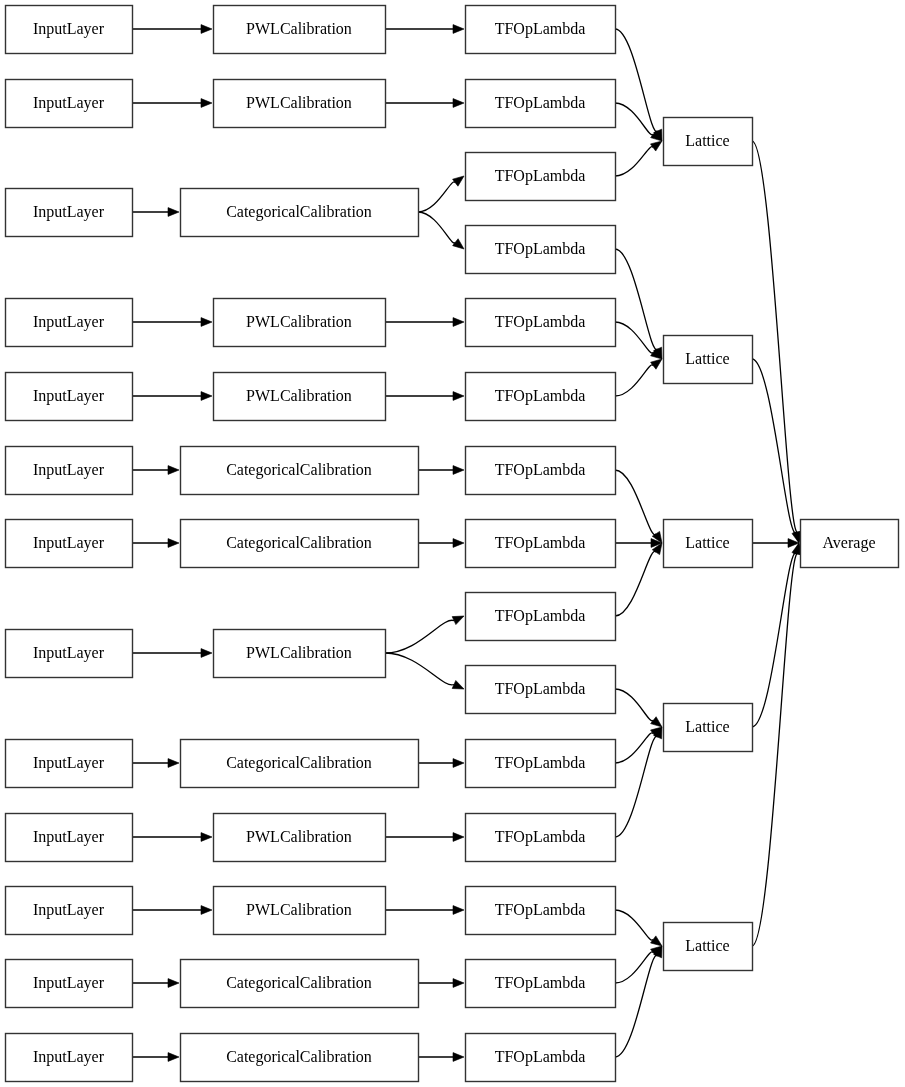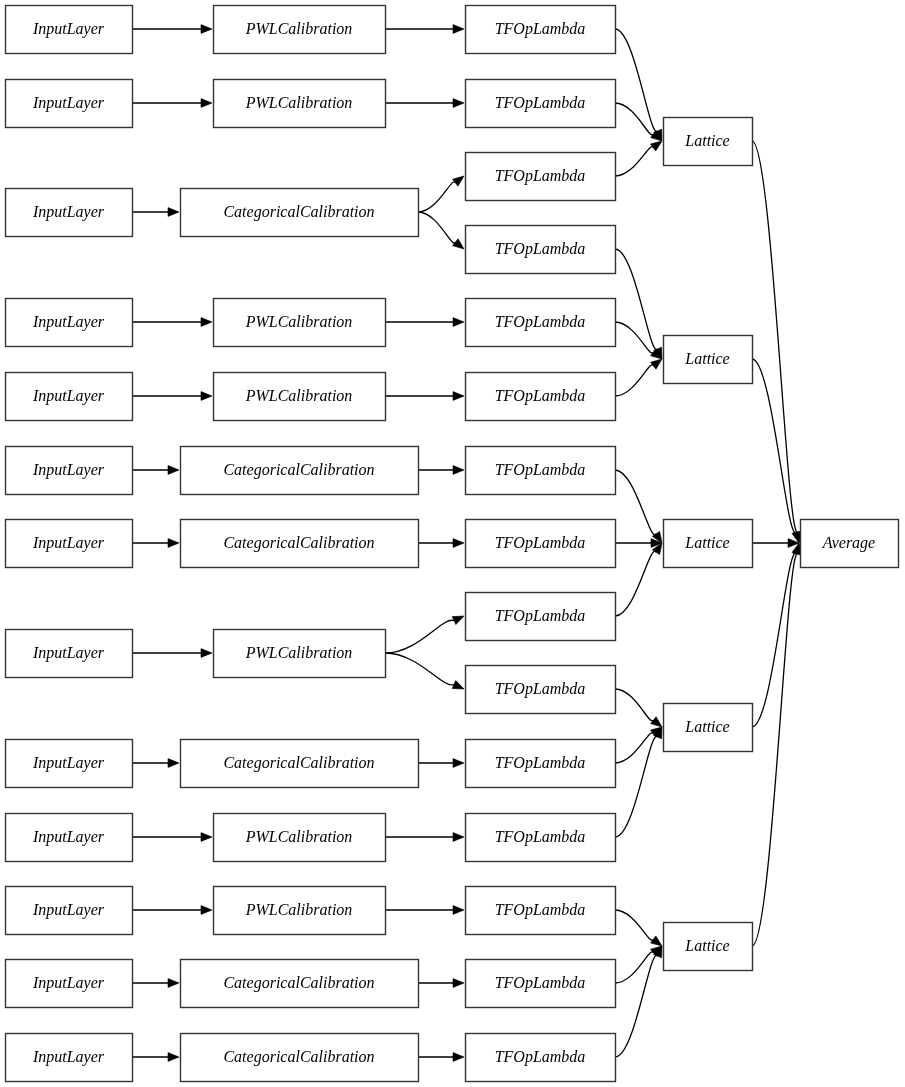--- a/index.html
+++ b/index.html
@@ -6,21 +6,20 @@
     margin: 0;
     padding: 0;
     background: #ffffff;
   }
   #canvas-wrap {
     position: relative;
     width: 905px;
     height: 1087px;
     background: #ffffff;
     overflow: hidden;
-    font-style: italic;
   }
   svg#graph {
     display: block;
     width: 905px;
     height: 1087px;
     font-family: "Liberation Serif", "DejaVu Serif", serif;
   }
   .node-rect {
     fill: #ffffff;
     stroke: #333333;

